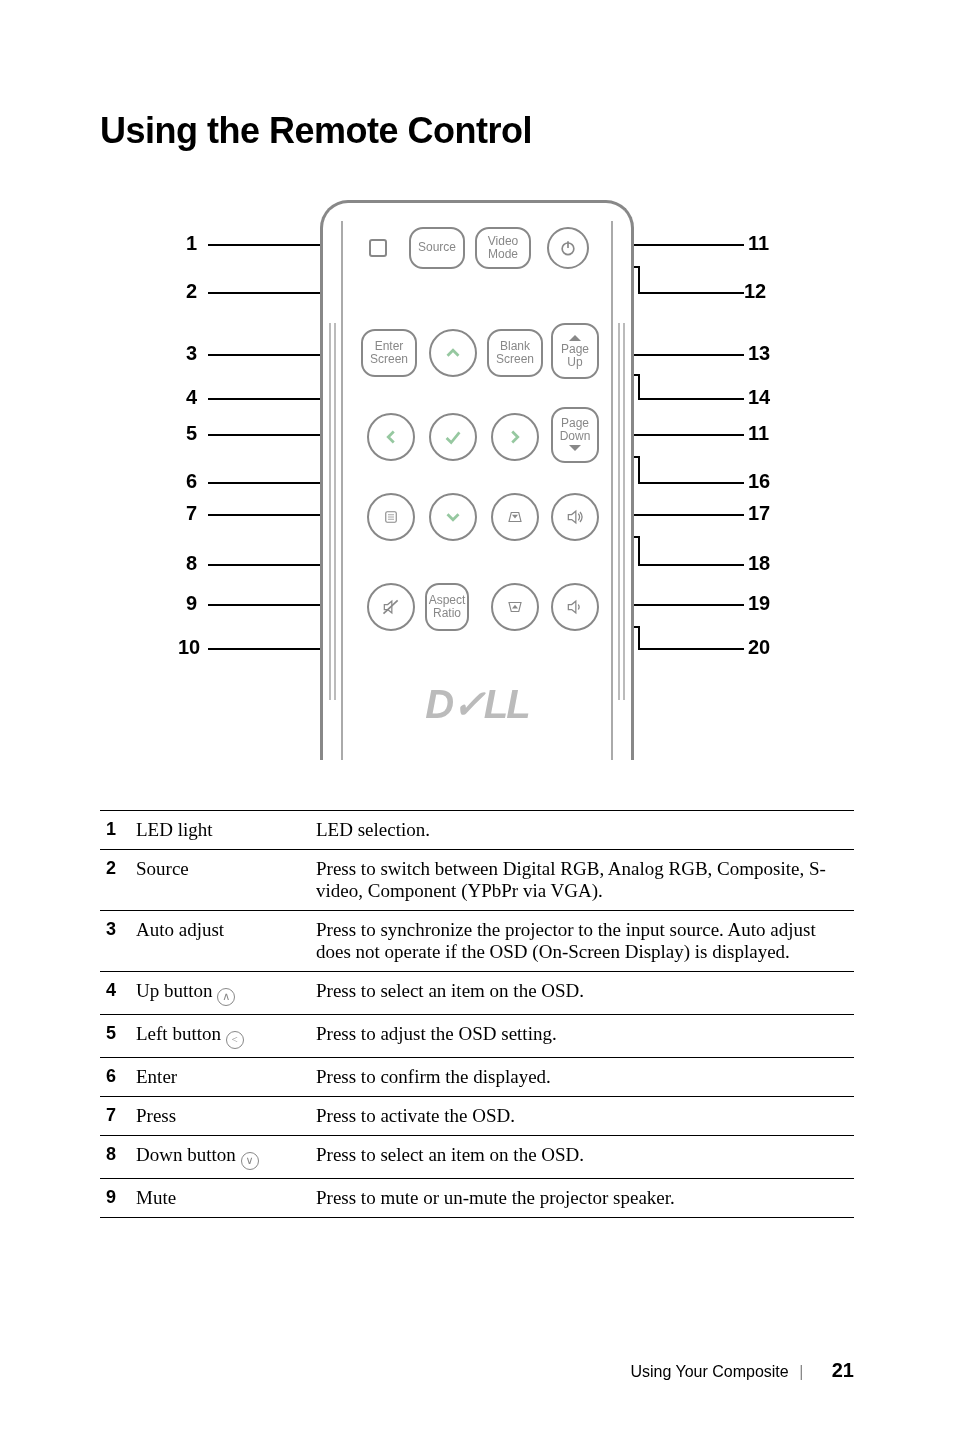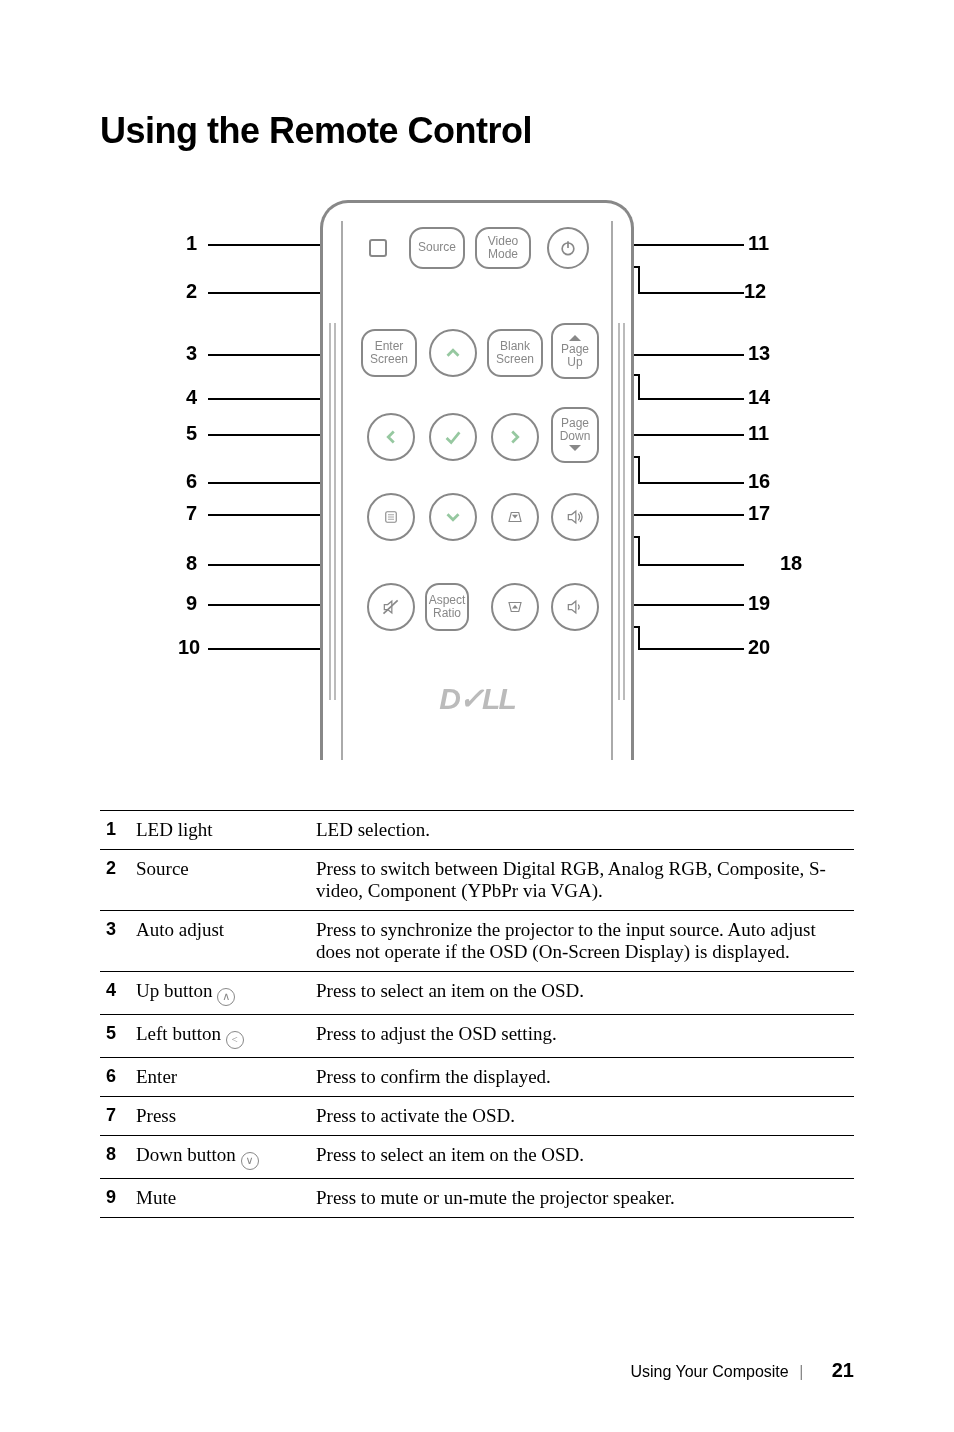--- a/index.html
+++ b/index.html
@@ -72,21 +72,21 @@
   }
   .round { border-radius: 50%; }
   .pill { border-radius: 14px; }
   .dell {
     position: absolute;
     left: 0; right: 0;
     top: 478px;
     text-align: center;
     font-weight: bold;
     font-style: italic;
-    font-size: 30px;
+    font-size: 40px;
     color: #bbb;
     letter-spacing: -2px;
   }
   
   .num {
     position: absolute;
     font-weight: bold;
     font-size: 20px;
   }
   .lead {
@@ -152,21 +152,21 @@
   <div class="num" style="left:86px; top:392px">9</div>
   <div class="num" style="left:78px; top:436px">10</div>
 
   <div class="num" style="left:648px; top:32px">11</div>
   <div class="num" style="left:644px; top:80px">12</div>
   <div class="num" style="left:648px; top:142px">13</div>
   <div class="num" style="left:648px; top:186px">14</div>
   <div class="num" style="left:648px; top:222px">11</div>
   <div class="num" style="left:648px; top:270px">16</div>
   <div class="num" style="left:648px; top:302px">17</div>
-  <div class="num" style="left:680px; top:352px">18</div>
+  <div class="num" style="left:648px; top:352px">18</div>
   <div class="num" style="left:648px; top:392px">19</div>
   <div class="num" style="left:648px; top:436px">20</div>
 
   <div class="lead" style="left:108px; top:44px; width:166px"></div>
   <div class="lead" style="left:108px; top:92px; width:130px"></div>
     <div class="lead-v" style="left:238px; top:66px; height:28px"></div>
     <div class="lead" style="left:238px; top:66px; width:70px"></div>
   <div class="lead" style="left:108px; top:154px; width:152px"></div>
   <div class="lead" style="left:108px; top:198px; width:130px"></div>
     <div class="lead-v" style="left:238px; top:172px; height:28px"></div>

